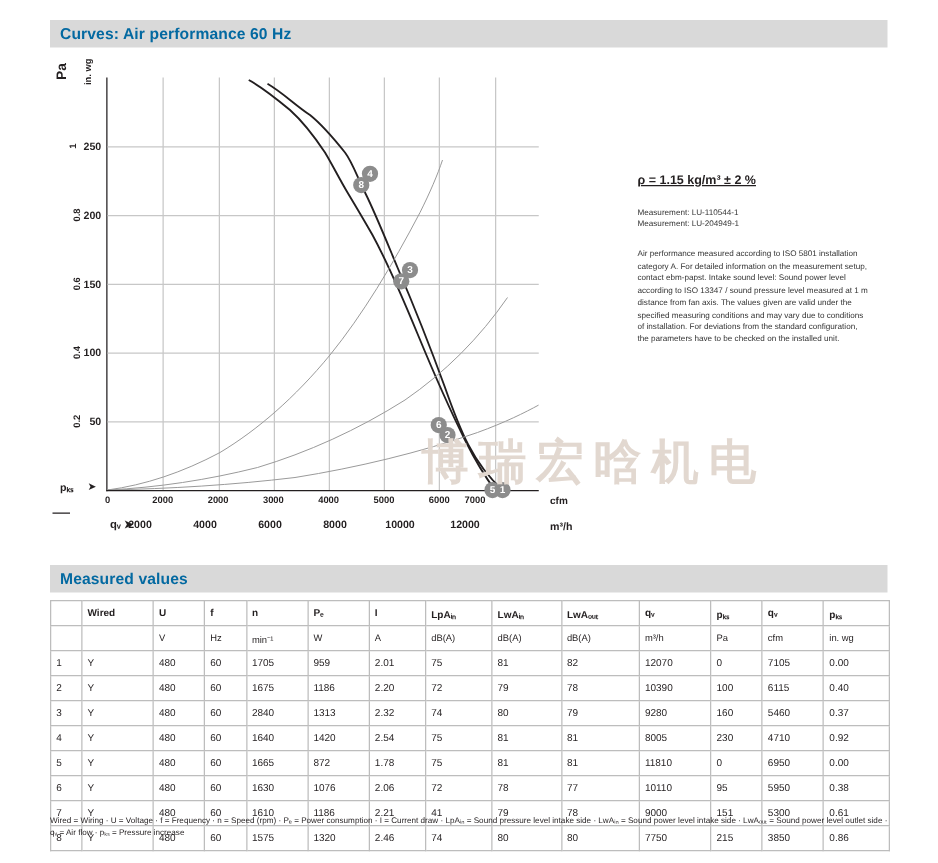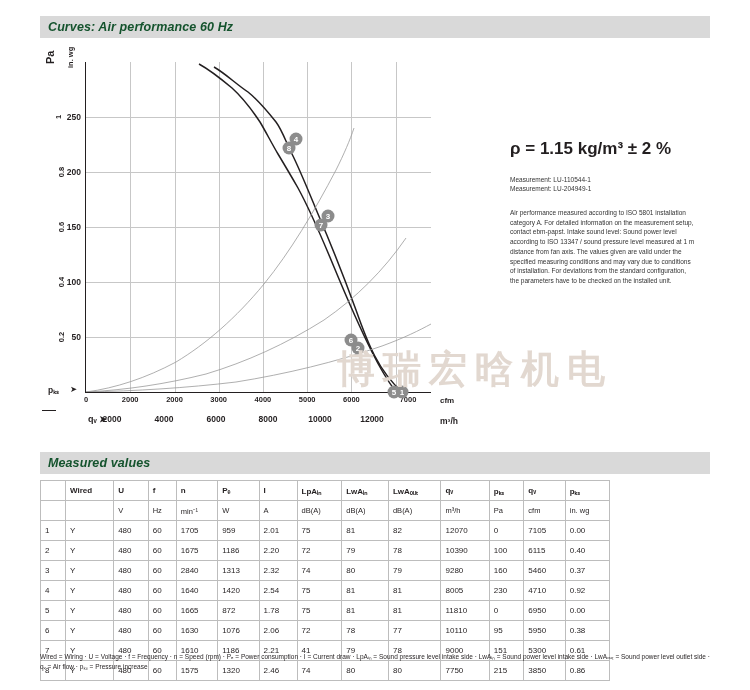--- a/index.html
+++ b/index.html
@@ -10,21 +10,21 @@
     color:#231f20;
     position:relative;
     overflow:hidden;
   }
   .section-bar{
     position:absolute;left:40px;width:670px;height:22px;
     background:#d9d9d9;
     display:flex;align-items:center;
   }
   .section-bar .title{
-    font-size:12.5px;font-weight:bold;color:#14532d;margin-left:8px;letter-spacing:.1px;font-style:italic;
+    font-size:12.5px;font-weight:bold;color:#0369a1;margin-left:8px;letter-spacing:.1px;
   }
   #curves-bar{top:16px;}
   #measured-bar{top:452px;background:#d9d9d9;}
 
   
   #chart-area{position:absolute;left:40px;top:44px;width:670px;height:390px;}
 
   #plot{
     position:absolute;left:45px;top:18px;width:345px;height:330px;
     border-left:1px solid #231f20;border-bottom:1px solid #231f20;
@@ -76,35 +76,35 @@
 
   .pt{
     position:absolute;width:13px;height:13px;border-radius:50%;
     background:#8c8c8c;color:#fff;font-size:8px;font-weight:bold;
     display:flex;align-items:center;justify-content:center;
     transform:translate(-50%,-50%);
   }
 
   
   #info{position:absolute;left:470px;top:95px;width:185px;}
-  #rho{font-size:17px;font-weight:bold;margin-bottom:16px;}
+  #rho{font-size:10px;font-weight:bold;margin-bottom:16px;text-decoration:underline;}
   .meas{font-size:6.5px;line-height:1.45;color:#333;}
   #notes{font-size:6.5px;line-height:1.5;color:#333;margin-top:14px;text-align:left;}
 
   
   #wm{
     position:absolute;left:195px;top:300px;width:480px;text-align:center;
     pointer-events:none;
   }
   #wm .cn{font-size:38px;font-weight:bold;color:#e2d8d0;letter-spacing:8px;font-family:"DejaVu Sans",sans-serif;}
   #wm .url{font-size:13px;color:#e6ded8;letter-spacing:6px;margin-top:6px;}
 
   
   #table-wrap{position:absolute;left:40px;top:480px;width:670px;}
-  table{border-collapse:collapse;width:570px;font-size:8px;}
+  table{border-collapse:collapse;width:672px;font-size:8px;}
   th,td{
     border:1px solid #bdbdbd;
     padding:2px 4px;height:15px;text-align:left;font-weight:normal;
     color:#231f20;
   }
   thead tr.r1 th{font-weight:bold;font-size:8px;}
   thead tr.r2 th{font-weight:normal;font-size:7.5px;}
   td.idx{width:16px;}
   #legend{
     position:absolute;left:40px;top:652px;width:670px;font-size:6.5px;
@@ -159,21 +159,21 @@
     <div class="y2lab" style="top:110px;transform:translateY(-50%) rotate(-90deg);">0.8</div>
     <div class="y2lab" style="top:55px;transform:translateY(-50%) rotate(-90deg);">1</div>
 
     <div class="xlab" style="left:0px">0</div>
     <div class="xlab" style="left:44.2px">2000</div>
     <div class="xlab" style="left:88.5px">2000</div>
     <div class="xlab" style="left:132.7px">3000</div>
     <div class="xlab" style="left:176.9px">4000</div>
     <div class="xlab" style="left:221.2px">5000</div>
     <div class="xlab" style="left:265.4px">6000</div>
-    <div class="xlab" style="left:322px">7000</div>
+    <div class="xlab" style="left:294px">7000</div>
 
     <div class="x2lab" style="left:26px">2000</div>
     <div class="x2lab" style="left:78px">4000</div>
     <div class="x2lab" style="left:130px">6000</div>
     <div class="x2lab" style="left:182px">8000</div>
     <div class="x2lab" style="left:234px">10000</div>
     <div class="x2lab" style="left:286px">12000</div>
 
     <svg width="345" height="330" viewBox="0 0 345 330" style="position:absolute;left:0;top:0;">
 

